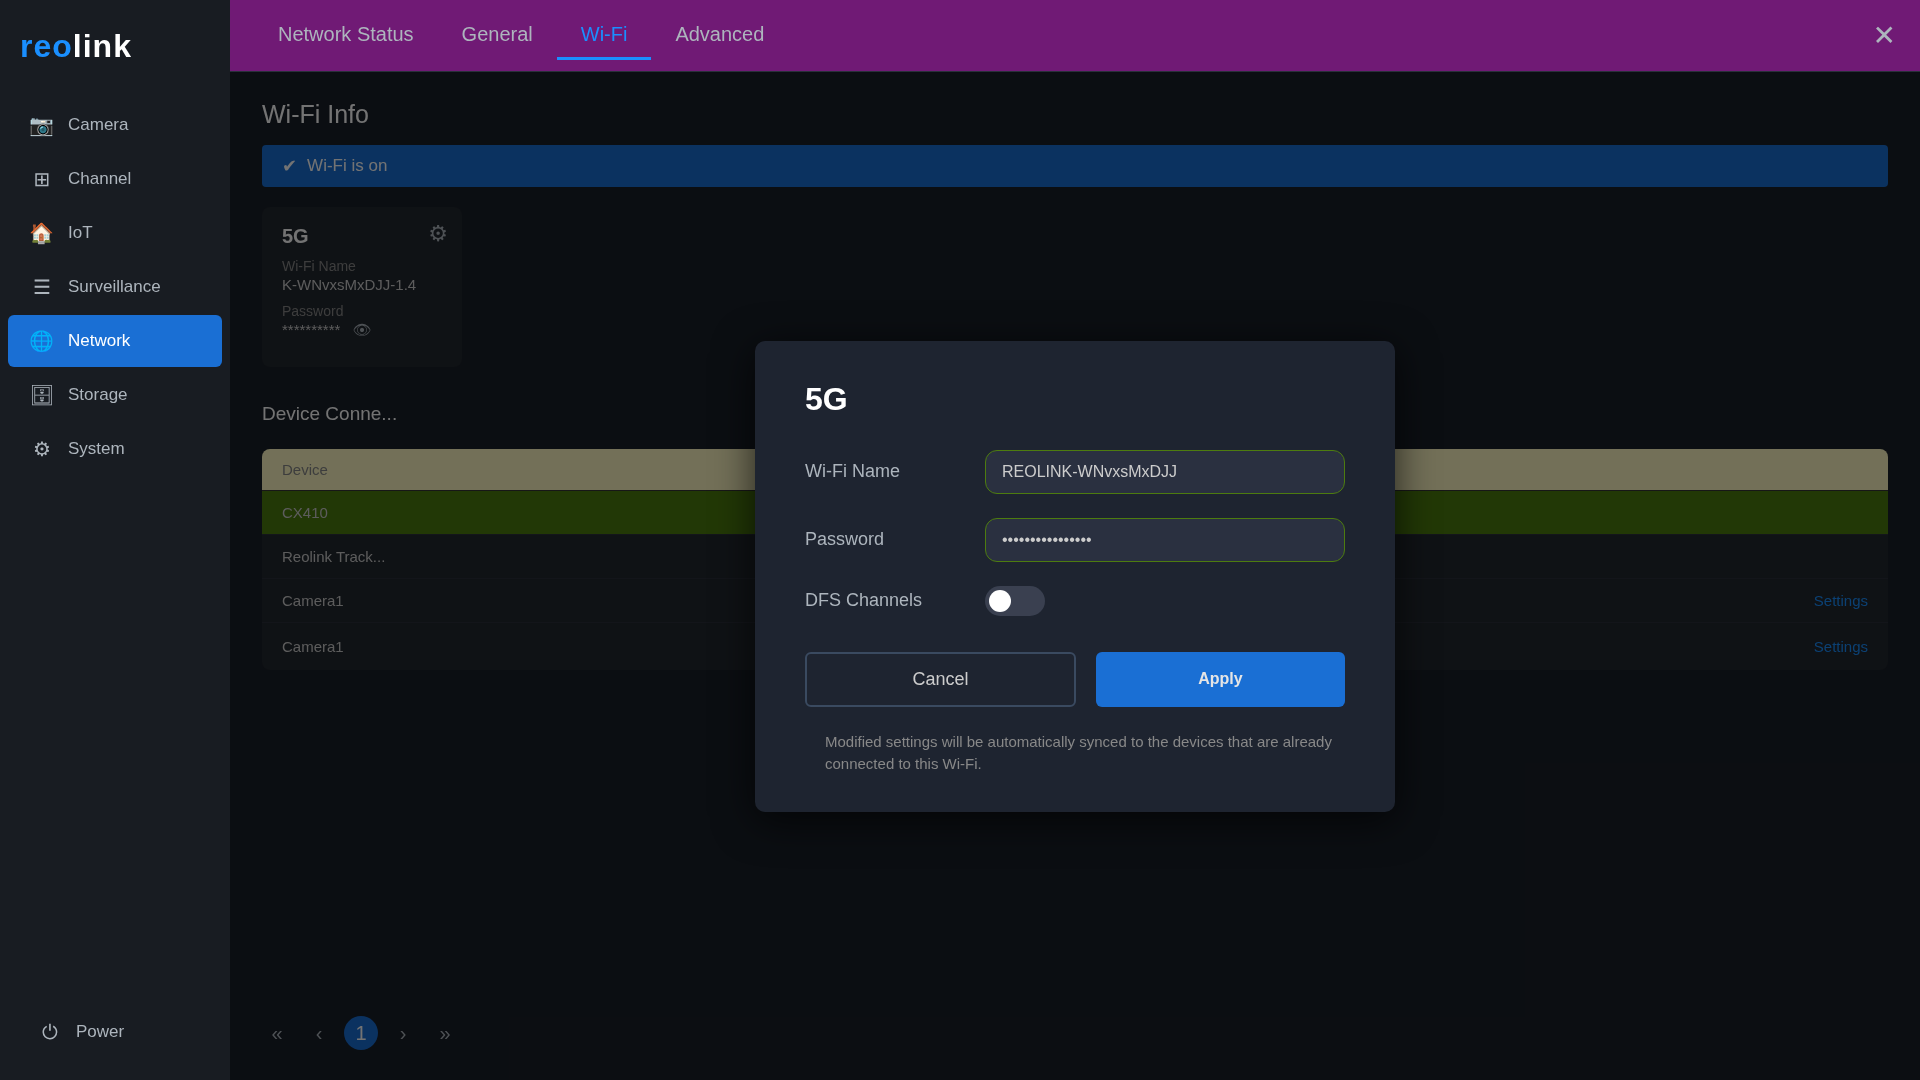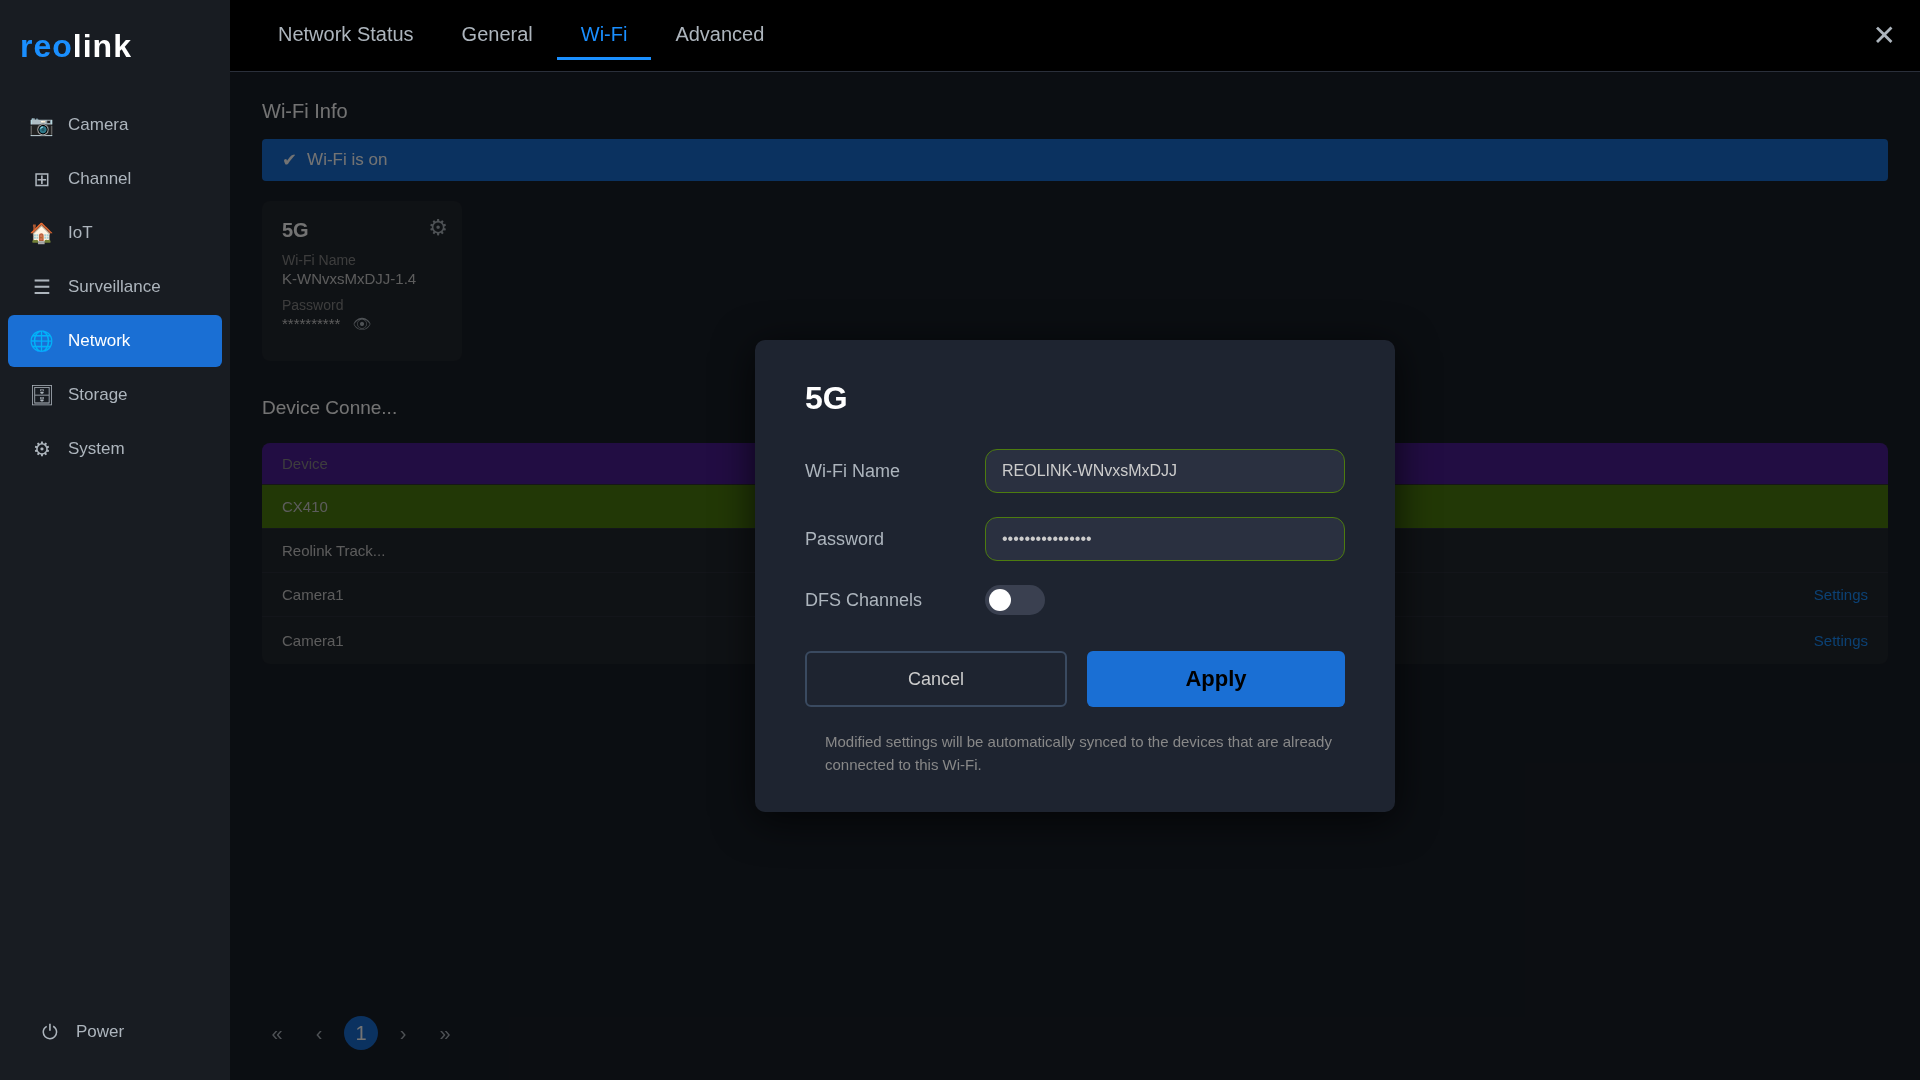--- a/index.html
+++ b/index.html
@@ -69,21 +69,21 @@
       flex-direction: column;
       background: #1a1f28;
       height: 1080px;
       position: relative;
     }
 
     
     .tabs-bar {
       display: flex;
       align-items: center;
-      background: #000000;
+      background: #701a75;
       border-bottom: 1px solid #2a2f3a;
       padding: 12px 24px;
       height: 72px;
       position: relative;
     }
     .tab {
       font-size: 20px;
       color: #adb5bd;
       padding: 0 24px;
       height: 100%;
@@ -112,21 +112,21 @@
 
     
     .content {
       flex: 1;
       padding: 28px 32px;
       position: relative;
       overflow: hidden;
     }
 
     .section-title {
-      font-size: 20px;
+      font-size: 25px;
       color: #fff;
       margin-bottom: 16px;
       font-weight: 500;
     }
 
     
     .wifi-on-banner {
       background: #1a6fd4;
       border-radius: 4px;
       padding: 10px 20px;
@@ -185,21 +185,21 @@
     }
     .device-table {
       background: #22282f;
       border-radius: 8px;
       overflow: hidden;
       width: 100%;
     }
     .table-header {
       display: grid;
       grid-template-columns: 2fr 1fr 2fr 1.2fr;
-      background: #4c1d95;
+      background: #fef9c3;
       padding: 12px 20px;
       font-size: 15px;
       color: #888;
       border-bottom: 1px solid #333;
     }
     .table-row {
       display: grid;
       grid-template-columns: 2fr 1fr 2fr 1.2fr;
       padding: 13px 20px;
       font-size: 15px;
@@ -358,26 +358,26 @@
       background: transparent;
       border: 2px solid #3a4a60;
       border-radius: 6px;
       color: #ccc;
       font-size: 18px;
       cursor: pointer;
       transition: background 0.15s;
     }
     .btn-apply {
       flex: 1;
-      padding: 15px 12px;
+      padding: 15px 3px;
       background: #1a6fd4;
       border: none;
       border-radius: 6px;
-      color: #000000;
-      font-size: 22px;
+      color: #e5e5e5;
+      font-size: 16px;
       font-weight: 600;
       cursor: pointer;
       transition: background 0.15s;
     }
 
     .modal-note {
       font-size: 15px;
       color: #888;
       line-height: 1.5;
       margin-left: 20px;

